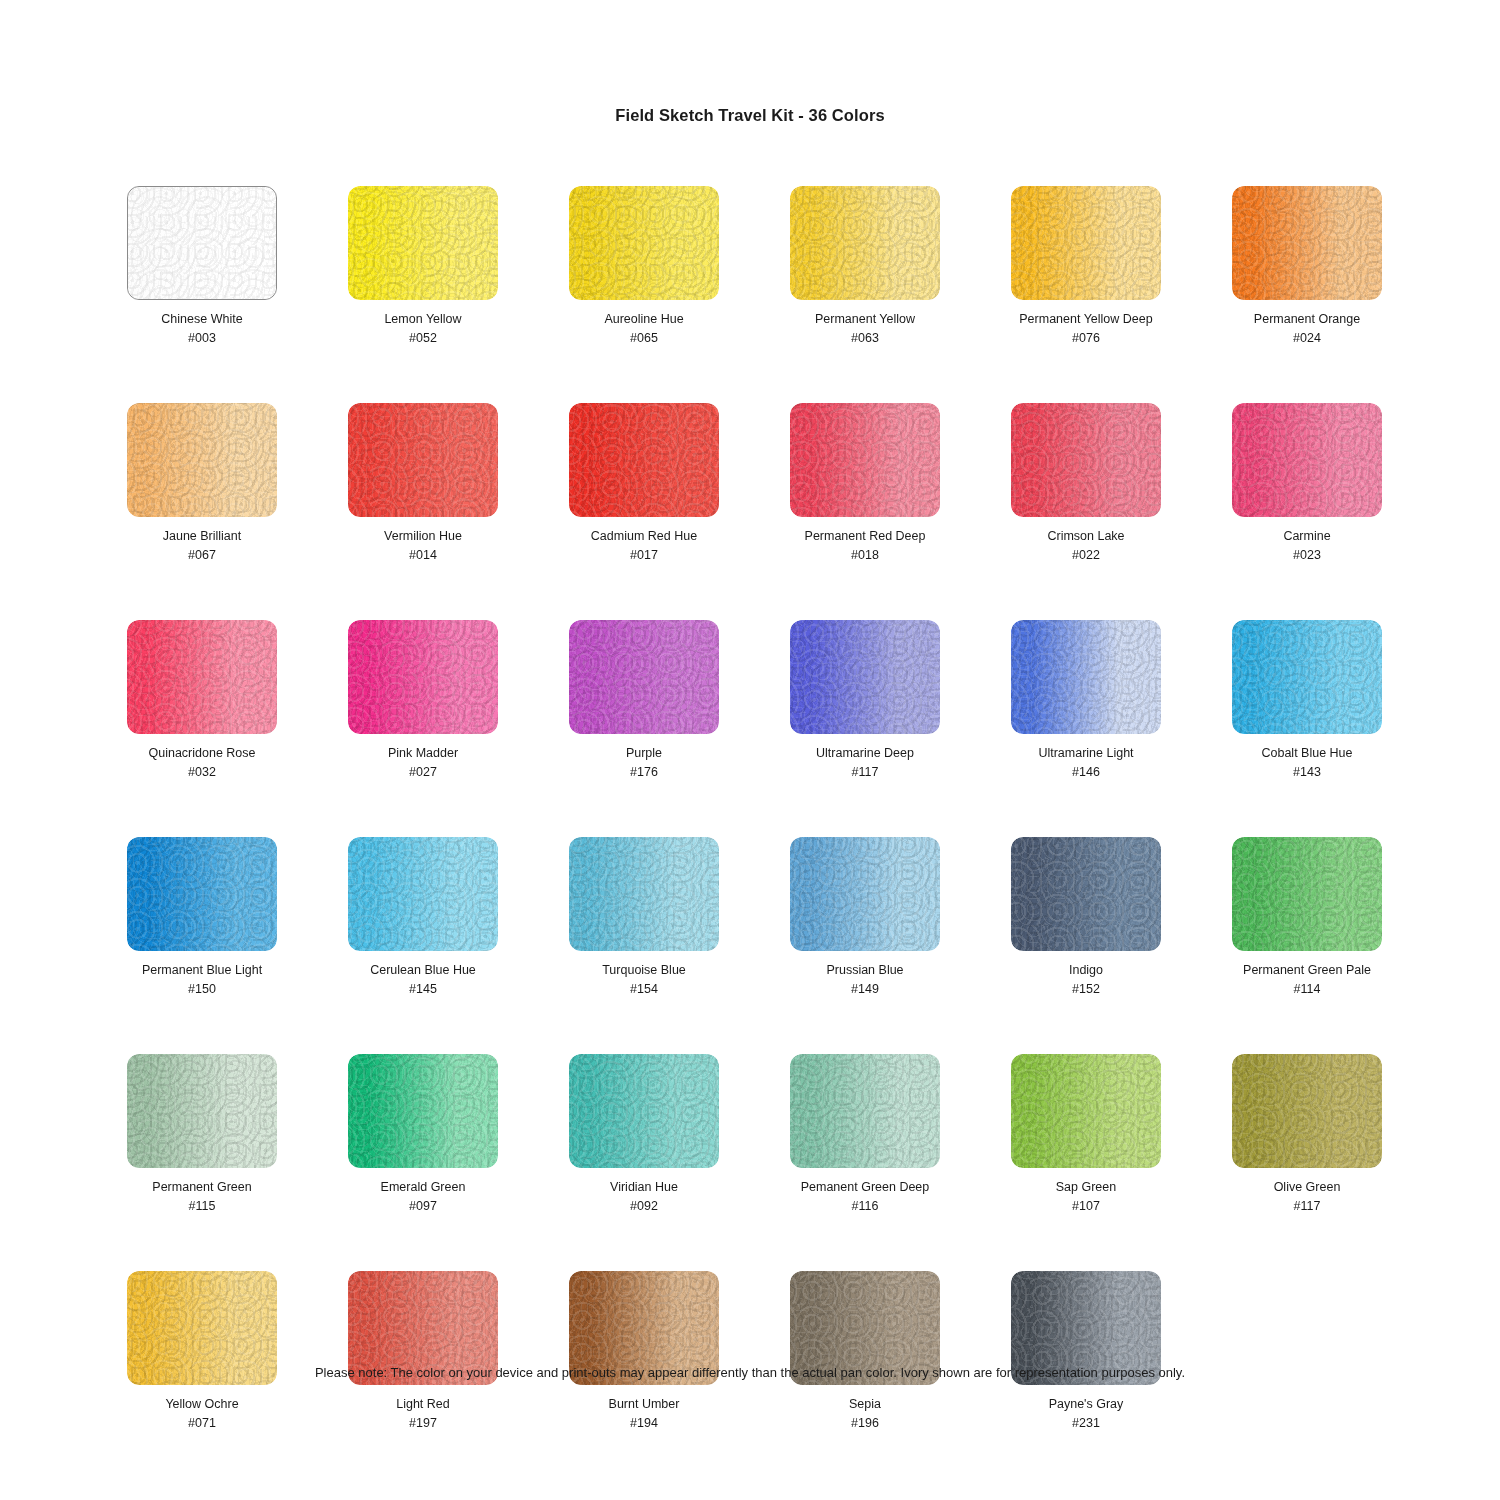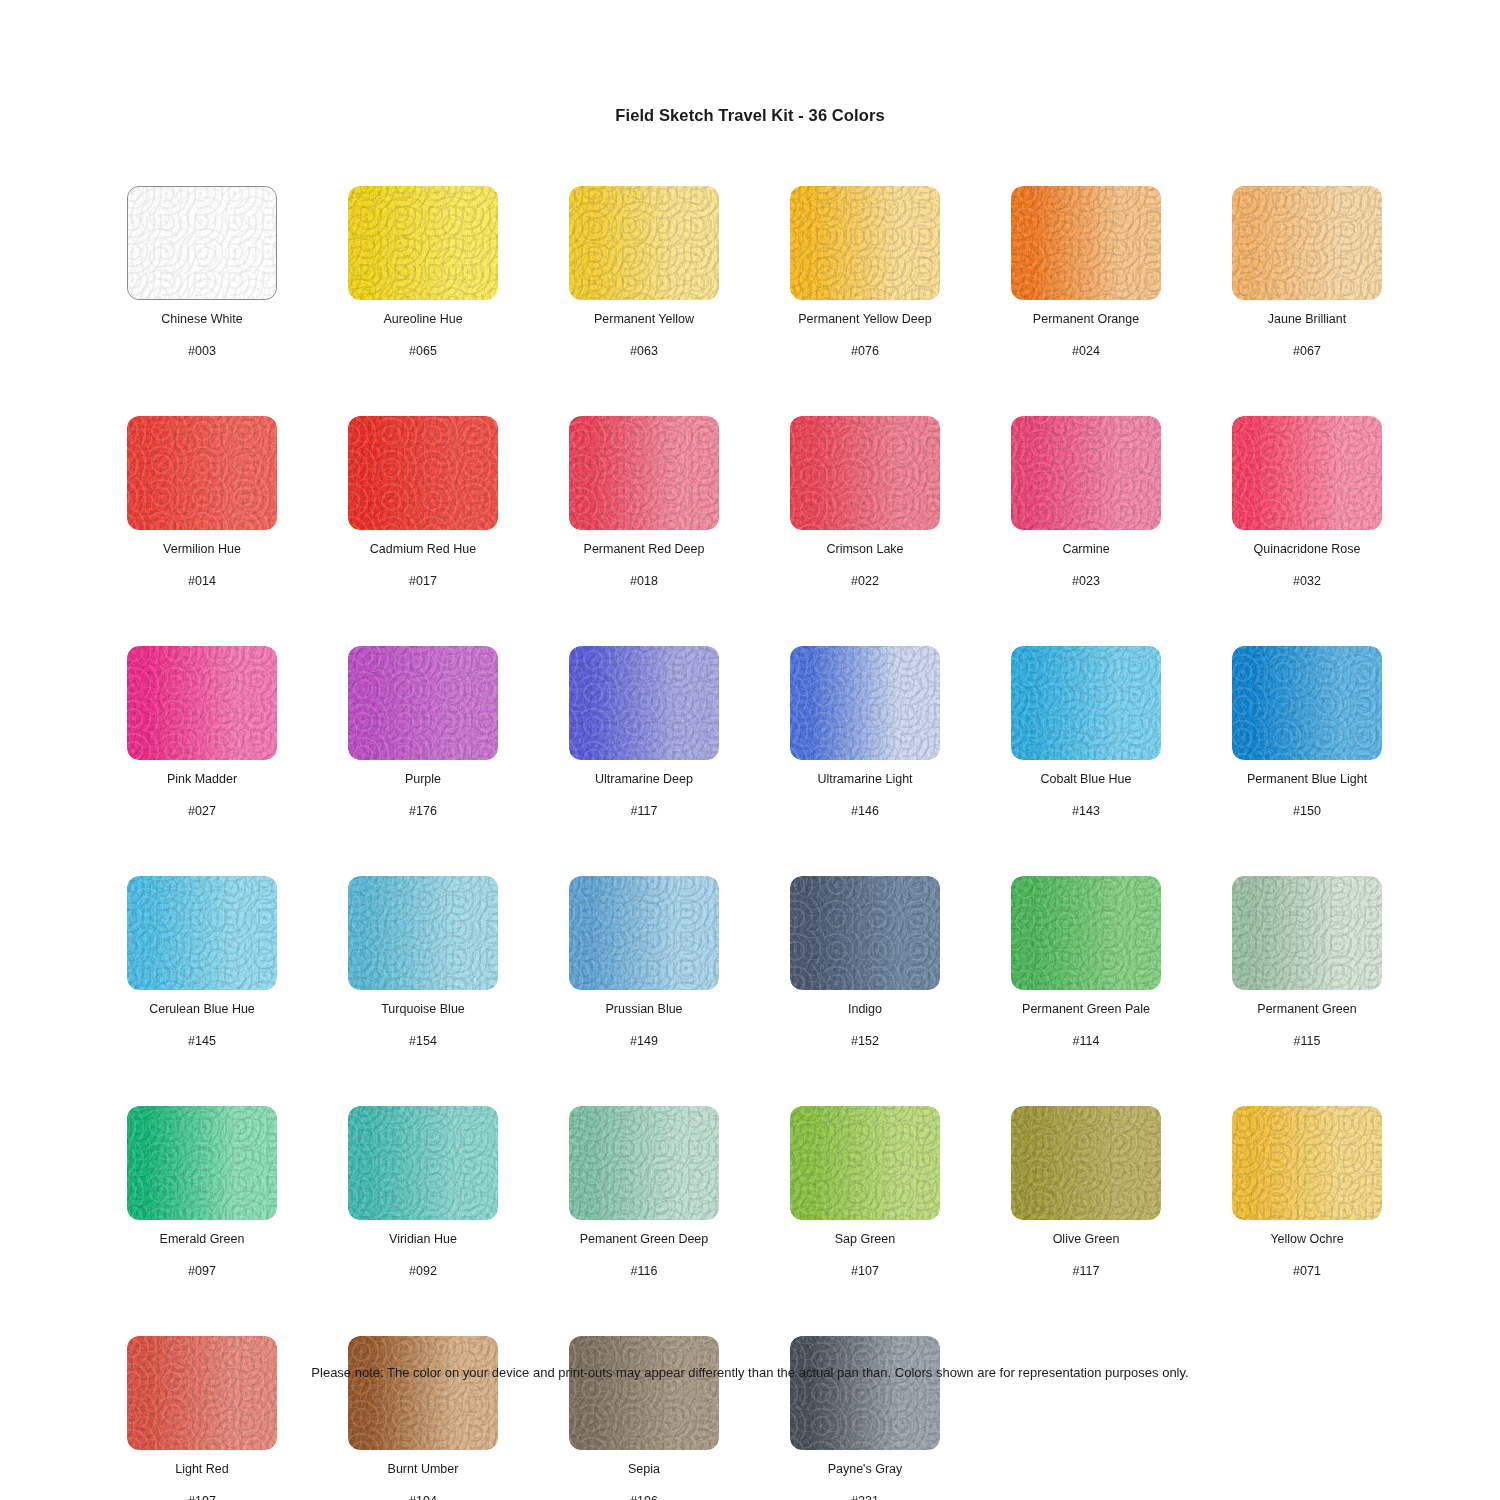--- a/index.html
+++ b/index.html
@@ -114,21 +114,21 @@
 
   .swatch-name {
     margin-top: 11px;
     font-size: 12.5px;
     line-height: 1.28;
     text-align: center;
     color: #1b1b1b;
     white-space: nowrap;
   }
   .swatch-code {
-    margin-top: 16px;
+    margin-top: 3px;
     font-size: 12.5px;
     line-height: 1.28;
     text-align: center;
     color: #1b1b1b;
   }
 
   
   .footer-note {
     position: absolute;
     left: 0;
@@ -151,20 +151,29 @@
         <div class="swatch-chip bordered">
           <div class="grad" style="background: linear-gradient(90deg, rgb(253, 253, 253) 0%, rgb(253, 253, 253) 14%, rgb(255, 255, 255) 72%, rgb(255, 255, 255) 100%);"></div>
           <div class="tex" style="background-position: 0px 0px, 0px 0px, 0px 0px, 0px 0px, 0px 0px;"></div>
           <div class="tex2" style="background-position: 0px 0px, 0px 0px, 0px 0px;"></div>
         </div>
         <div class="swatch-name">Chinese White</div>
         <div class="swatch-code">#003</div>
       </div>
       <div class="swatch-cell">
         <div class="swatch-chip">
+          <div class="grad" style="background: linear-gradient(90deg, rgb(251, 236, 27) 0%, rgb(251, 236, 27) 14%, rgb(253, 240, 106) 72%, rgb(253, 240, 106) 100%);"></div>
+          <div class="tex" style="background-position: 7px 11px, 13px 5px, 3px 9px, 0px 0px, 0px 0px;"></div>
+          <div class="tex2" style="background-position: 9px 4px, 6px 12px, 0px 0px;"></div>
+        </div>
+        <div class="swatch-name">Lemon Yellow</div>
+        <div class="swatch-code">#052</div>
+      </div>
+      <div class="swatch-cell">
+        <div class="swatch-chip">
           <div class="grad" style="background: linear-gradient(90deg, rgb(244, 214, 26) 0%, rgb(244, 214, 26) 14%, rgb(251, 235, 92) 72%, rgb(251, 235, 92) 100%);"></div>
           <div class="tex" style="background-position: 14px 22px, 26px 10px, 6px 18px, 0px 0px, 0px 0px;"></div>
           <div class="tex2" style="background-position: 18px 8px, 12px 24px, 0px 0px;"></div>
         </div>
         <div class="swatch-name">Aureoline Hue</div>
         <div class="swatch-code">#065</div>
       </div>
       <div class="swatch-cell">
         <div class="swatch-chip">
           <div class="grad" style="background: linear-gradient(90deg, rgb(246, 207, 46) 0%, rgb(246, 207, 46) 14%, rgb(251, 229, 143) 72%, rgb(251, 229, 143) 100%);"></div>
@@ -448,15 +457,15 @@
         <div class="swatch-chip">
           <div class="grad" style="background: linear-gradient(90deg, rgb(74, 81, 89) 0%, rgb(74, 81, 89) 14%, rgb(154, 162, 171) 72%, rgb(154, 162, 171) 100%);"></div>
           <div class="tex" style="background-position: 238px 374px, 442px 170px, 102px 306px, 0px 0px, 0px 0px;"></div>
           <div class="tex2" style="background-position: 306px 136px, 204px 408px, 0px 0px;"></div>
         </div>
         <div class="swatch-name">Payne's Gray</div>
         <div class="swatch-code">#231</div>
       </div>
     </div>
 
-  <div class="footer-note">Please note: The color on your device and print-outs may appear differently than the actual pan than. Colors shown are for representation purposes only.</div>
+  <div class="footer-note">Please note: The color on your device and print-outs may appear differently than the actual pan color. Ivory shown are for representation purposes only.</div>
 
 </div>
 
 </body></html>

